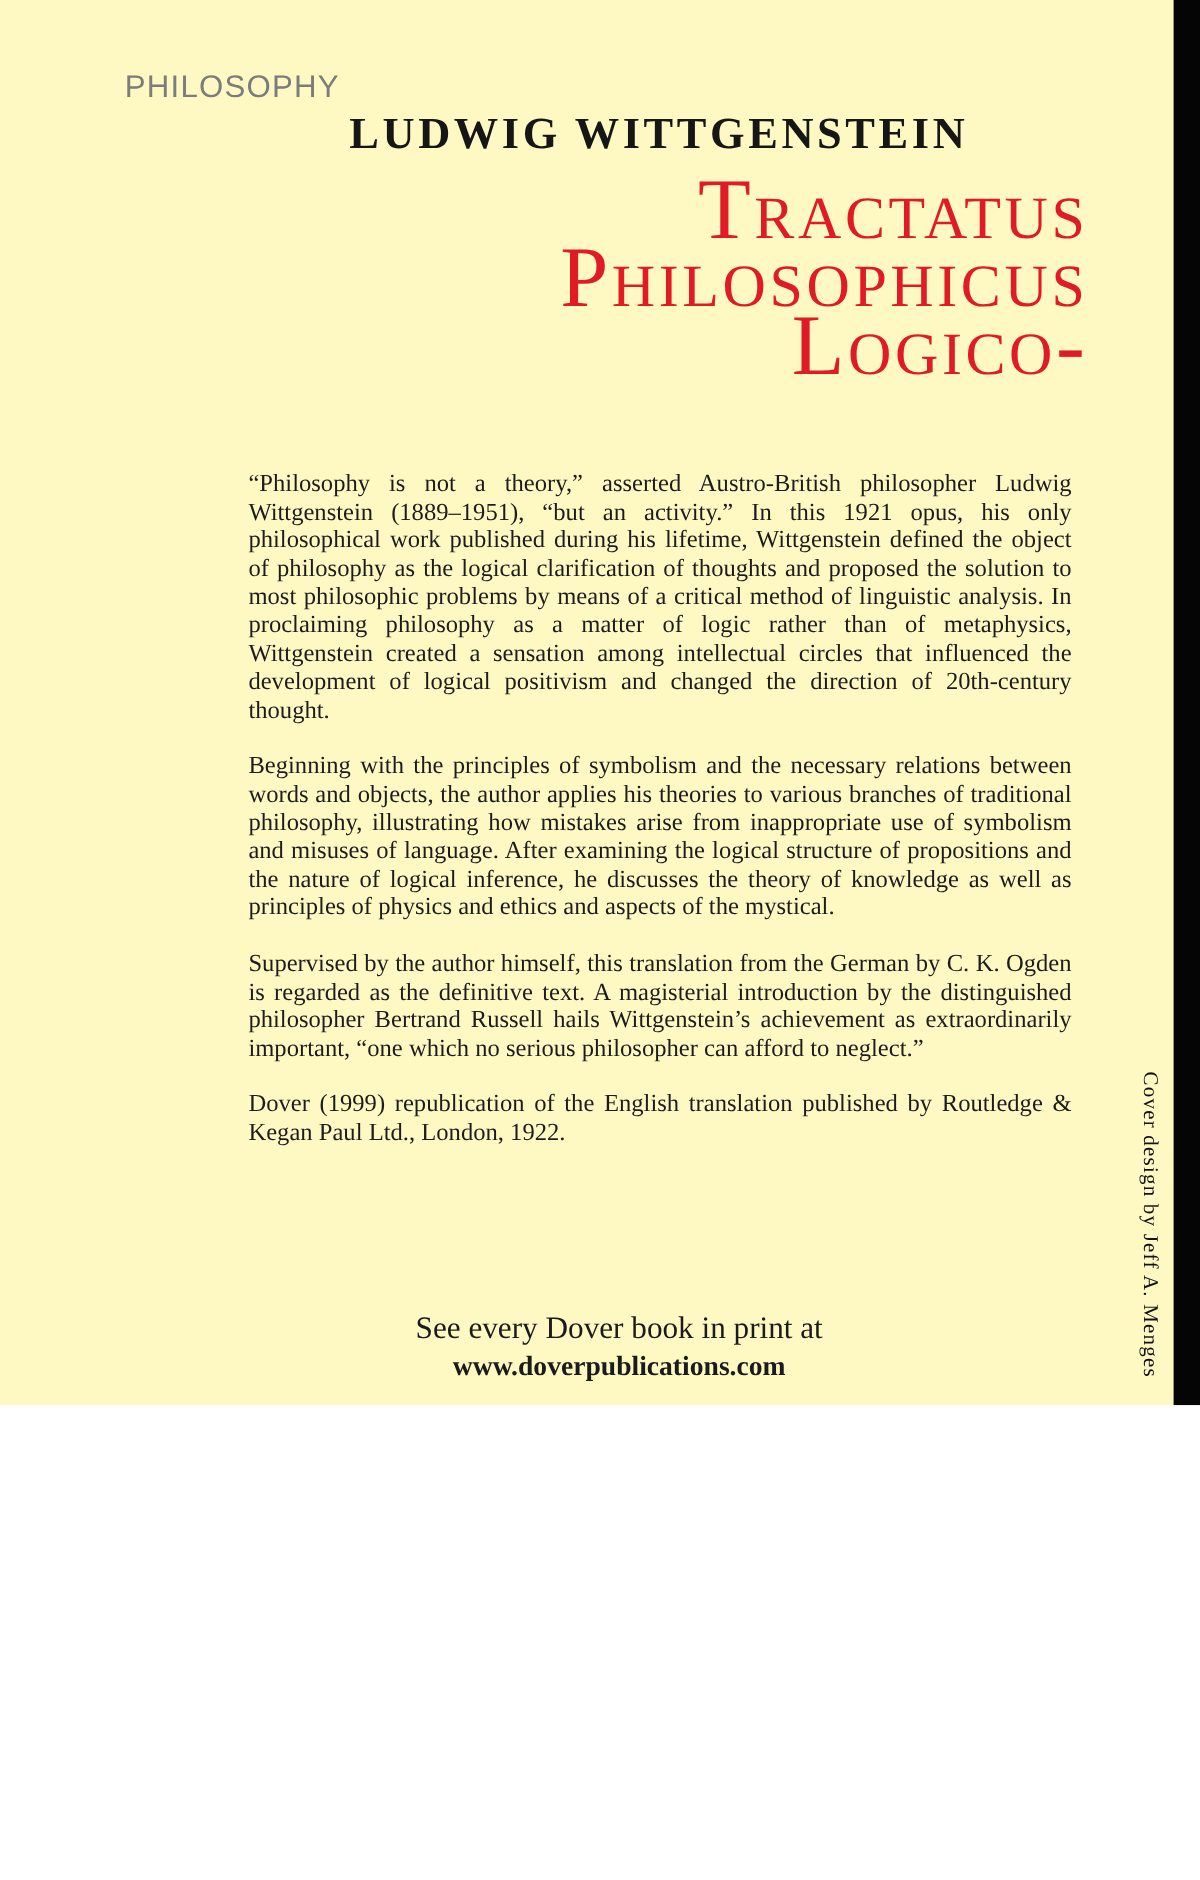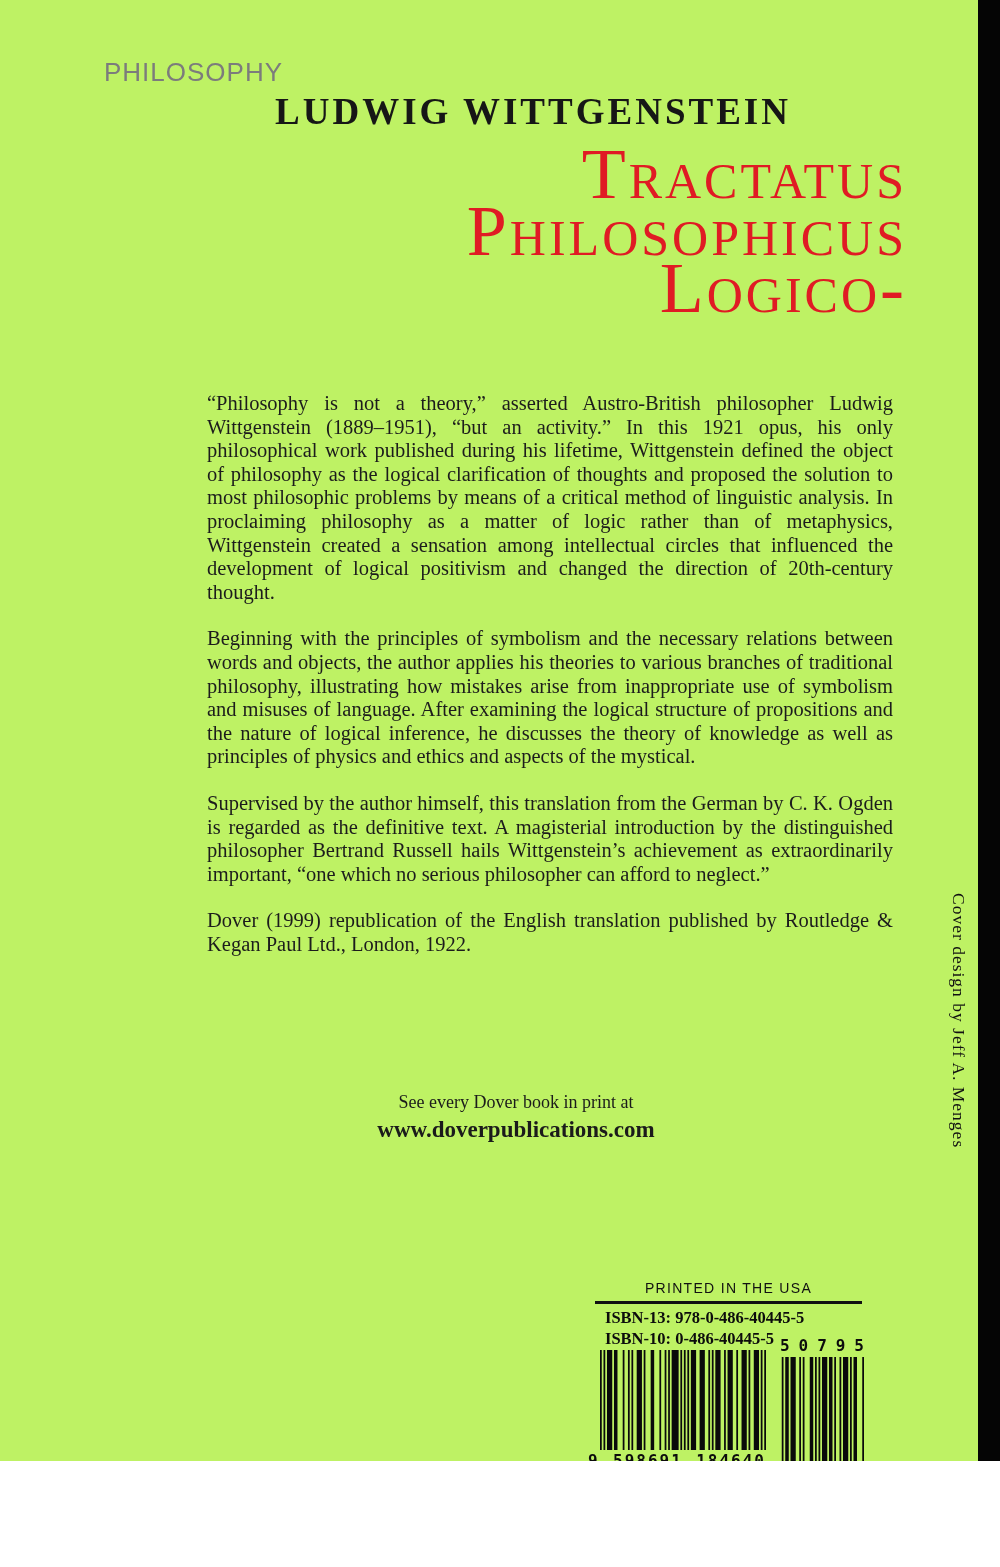--- a/index.html
+++ b/index.html
@@ -1,37 +1,37 @@
 <!DOCTYPE html>
 <html><head>
 <meta charset="utf-8">
 <style>
   * { margin: 0; padding: 0; box-sizing: border-box; }
   html, body { background: #ffffff; }
   .page {
     position: relative;
     width: 1000px;
-    height: 1461px;
-    background: #bef264;
+    height: 1171px;
+    background: #fef9c3;
     overflow: hidden;
     font-family: "Liberation Serif", "DejaVu Serif", serif;
     color: #1b1b1b;
   }
   .category {
     position: absolute;
     left: 104px; top: 57px;
     font-family: "Liberation Sans", "DejaVu Sans", sans-serif;
     font-size: 26px;
     letter-spacing: 1px;
     color: #7c7c7c;
     font-weight: 400;
   }
   .author {
     position: absolute;
-    left: 180px; width: 706px; top: 90px;
+    left: 196px; width: 706px; top: 90px;
     text-align: center;
     font-size: 37px;
     font-weight: 700;
     letter-spacing: 3px;
     color: #161616;
   }
   .title {
     position: absolute;
     left: 207px; width: 700px; top: 146px;
     text-align: right;
@@ -55,21 +55,21 @@
     line-height: 23.6px;
     text-align: justify;
     margin-bottom: 23px;
     color: #1c1c1c;
   }
   .promo {
     position: absolute;
     left: 180px; width: 672px; top: 1092px;
     text-align: center;
   }
-  .promo-line { font-size: 18px; }
+  .promo-line { font-size: 26px; }
   .promo-url  { font-size: 23px; font-weight: 700; margin-top: 4px; }
   .credit-vertical {
     position: absolute;
     left: 948px; top: 893px;
     writing-mode: vertical-rl;
     font-size: 17.5px;
     letter-spacing: 1px;
     color: #111;
   }
   .printed-in {

